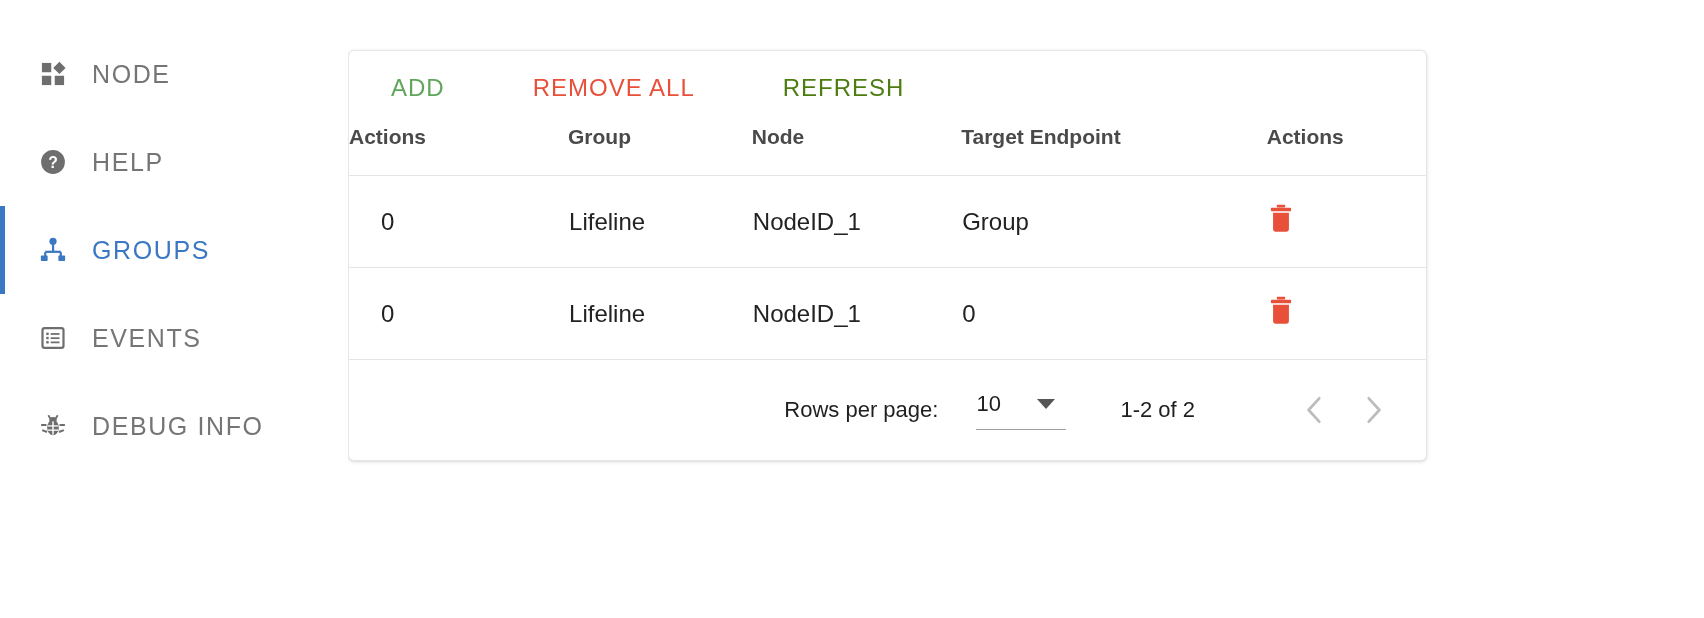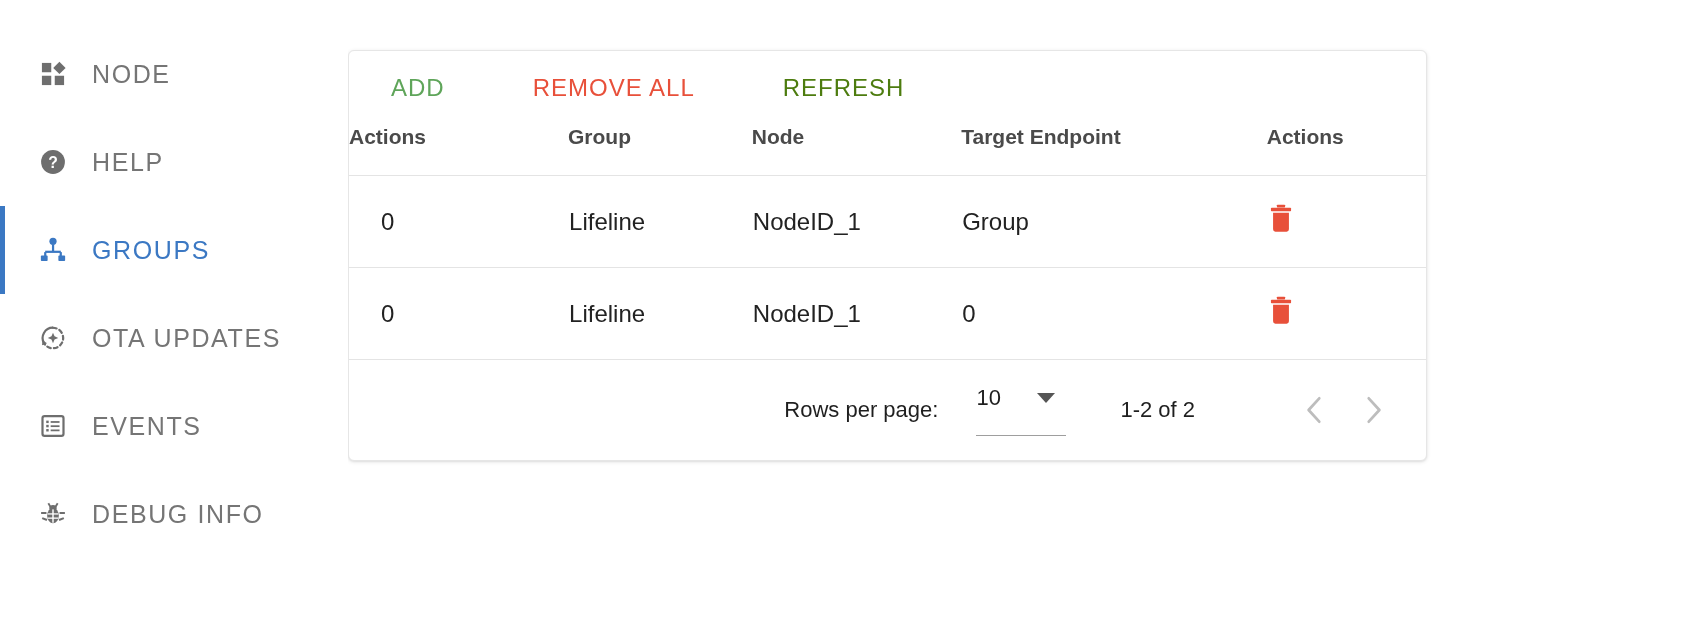--- a/index.html
+++ b/index.html
@@ -162,21 +162,21 @@
     font-size: 22px;
     color: #1f1f1f;
     margin-right: 38px;
   }
   #rows-select {
     position: relative;
     display: flex;
     align-items: center;
     min-width: 90px;
     border-bottom: 1px solid #9e9e9e;
-    padding-bottom: 24px;
+    padding-bottom: 12px;
     margin-right: 54px;
     cursor: pointer;
   }
   #rows-select-value {
     font-size: 22px;
     color: #1f1f1f;
     margin-right: 36px;
   }
   .caret {
     width: 0;
@@ -240,32 +240,20 @@
           <rect x="5.3" y="12.6" width="13.4" height="1.9" fill="#3b78c3"></rect>
           <rect x="4.4" y="13.8" width="1.9" height="3.4" fill="#3b78c3"></rect>
           <rect x="17.7" y="13.8" width="1.9" height="3.4" fill="#3b78c3"></rect>
           <rect x="1.6" y="16.8" width="5.8" height="4.6" rx="0.7" fill="#3b78c3"></rect>
           <rect x="16.6" y="16.8" width="5.8" height="4.6" rx="0.7" fill="#3b78c3"></rect>
         </svg>
       </span>
       <span class="nav-label">GROUPS</span>
     </div>
 
-    <div class="nav-item">
-
-      <span class="nav-icon">
-        <svg width="28" height="28" viewBox="0 0 24 24">
-          <path d="M12 3.2 A8.8 8.8 0 1 1 4.4 16.6" fill="none" stroke="#6e6e6e" stroke-width="1.9" stroke-linecap="round" stroke-dasharray="3.2 2.6"></path>
-          <path d="M12 3.2 A8.8 8.8 0 0 0 4.4 16.6" fill="none" stroke="#6e6e6e" stroke-width="1.9" stroke-linecap="round"></path>
-          <polygon points="3.0,14.0 6.9,16.4 2.6,18.2" fill="#6e6e6e"></polygon>
-          <polygon points="12,7.4 13.3,10.6 16.5,11.9 13.3,13.2 12,16.4 10.7,13.2 7.5,11.9 10.7,10.6" fill="#6e6e6e"></polygon>
-        </svg>
-      </span>
-      <span class="nav-label">OTA UPDATES</span>
-    </div>
 
     <div class="nav-item">
 
       <span class="nav-icon">
         <svg width="28" height="28" viewBox="0 0 24 24">
           <rect x="3" y="3.6" width="18" height="16.8" rx="1.8" fill="none" stroke="#6e6e6e" stroke-width="1.9"></rect>
           <rect x="6.2" y="7.4" width="2.1" height="2.1" fill="#6e6e6e"></rect>
           <rect x="6.2" y="11.0" width="2.1" height="2.1" fill="#6e6e6e"></rect>
           <rect x="6.2" y="14.6" width="2.1" height="2.1" fill="#6e6e6e"></rect>
           <rect x="10.0" y="7.8" width="7.6" height="1.5" fill="#6e6e6e"></rect>

